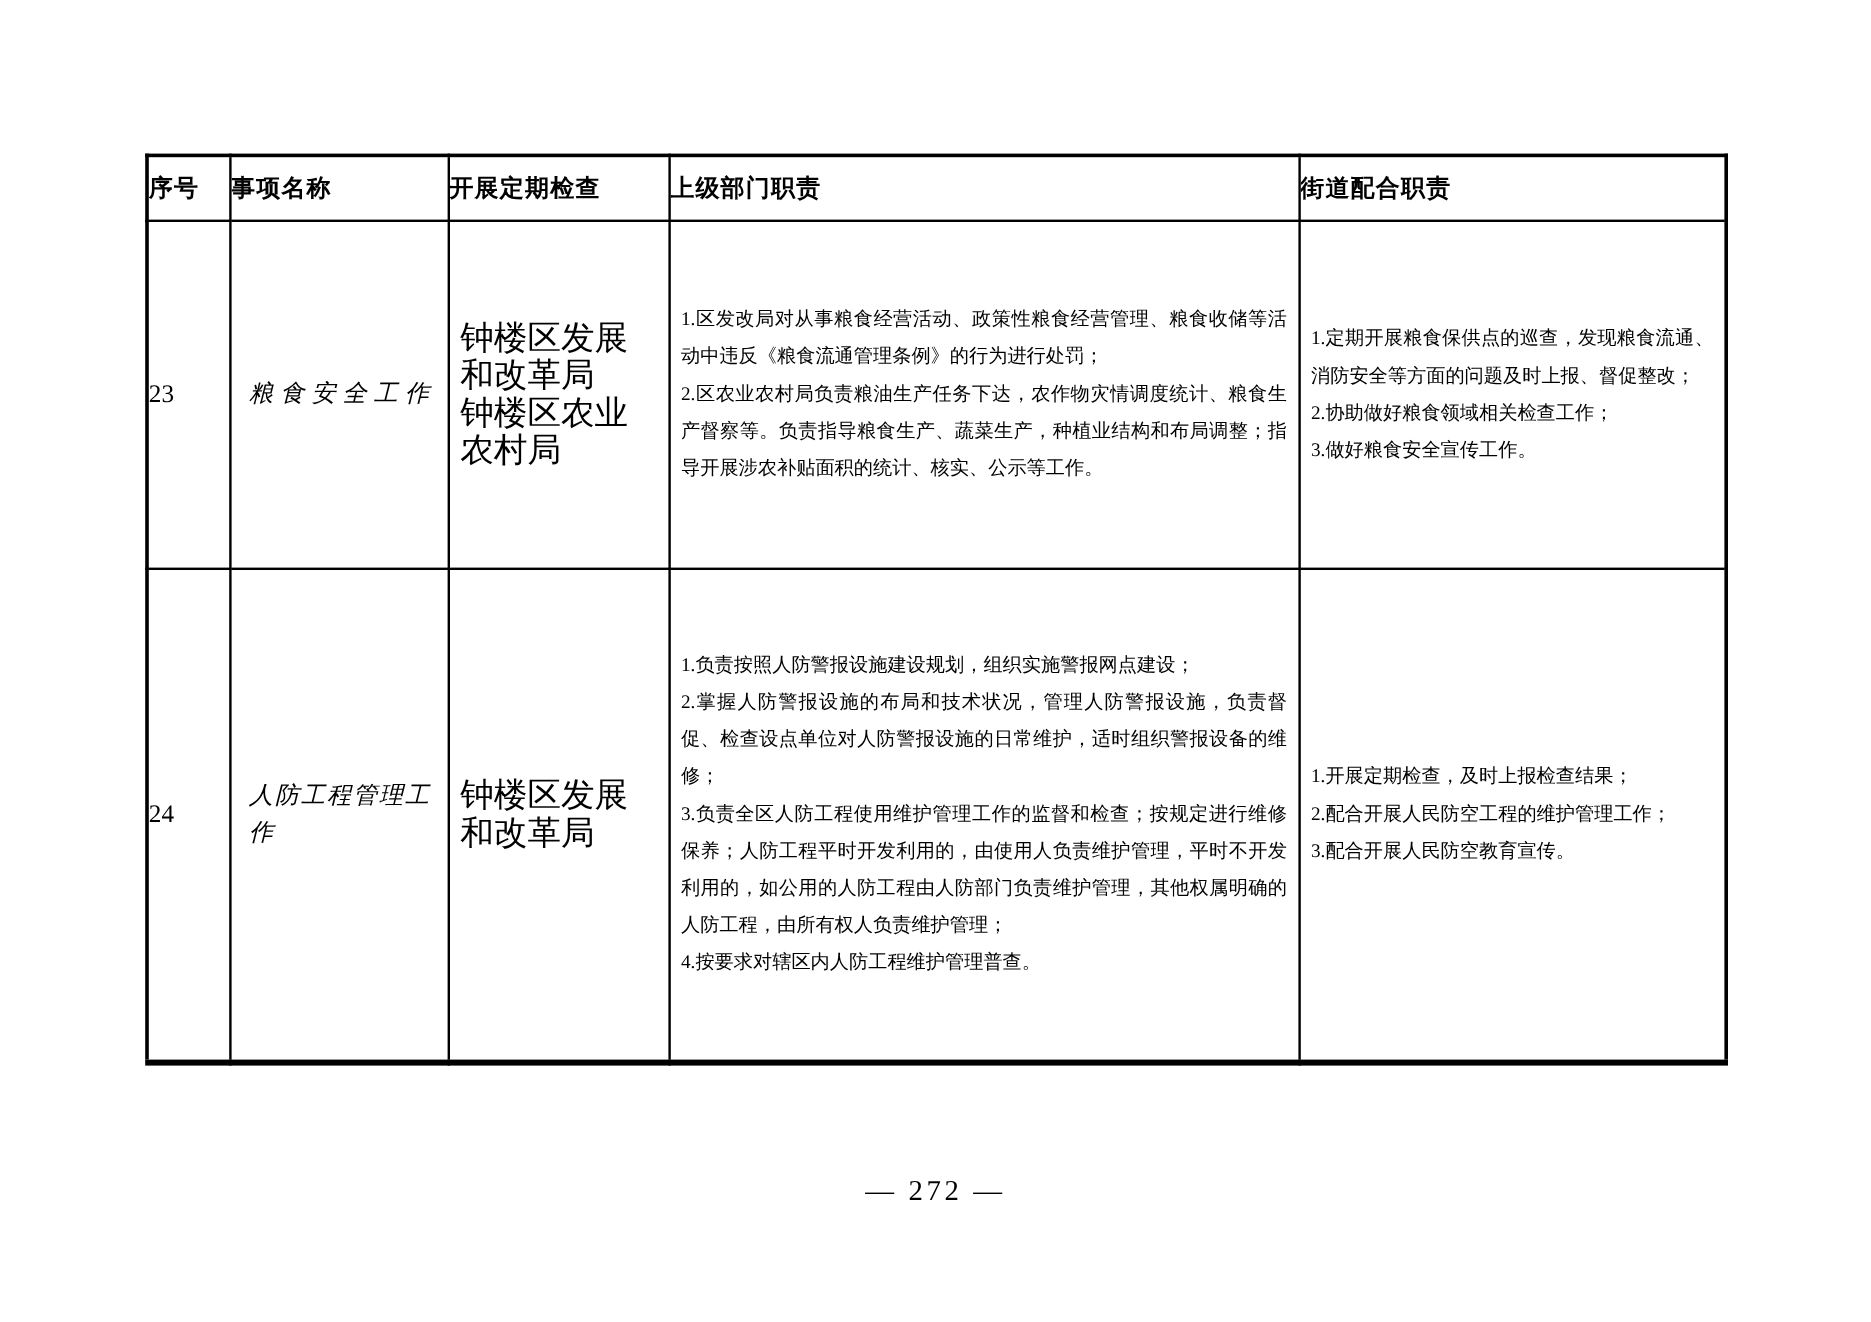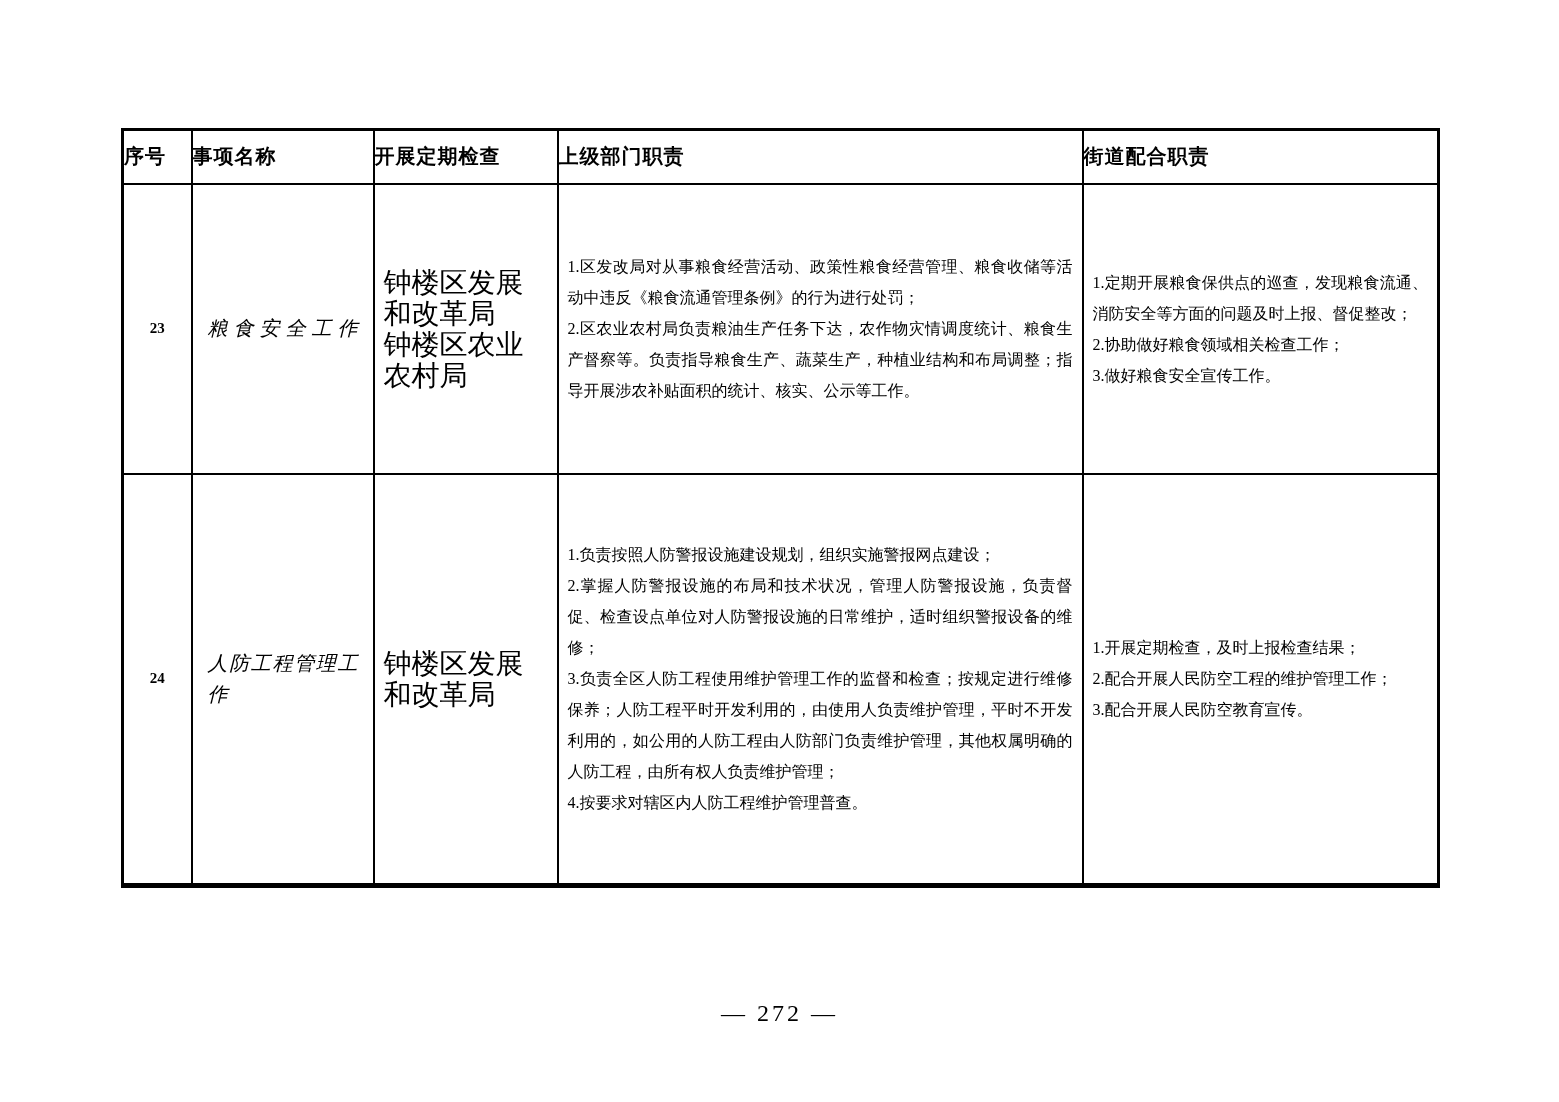--- a/index.html
+++ b/index.html
@@ -40,23 +40,21 @@
     font-family: "Liberation Sans", "DejaVu Sans", sans-serif;
     font-weight: bold;
     font-size: 22px;
     text-align: left;
     padding-left: 11px;
     letter-spacing: 1px;
   }
   tr.row-23 { height: 290px; }
   tr.row-24 { height: 412px; }
   td.cell-no {
-    text-align: center;
-    font-size: 15px;
-    font-weight: bold;
+    font-size: 21px;
   }
   td.cell-name {
     padding: 0 15px;
     font-size: 20px;
   }
   td.cell-name .dist {
     text-align: justify;
     text-align-last: justify;
     line-height: 31px;
     font-style: italic;
@@ -72,21 +70,21 @@
     font-size: 16px;
     line-height: 31px;
   }
   .duty {
     text-align: justify;
     text-justify: inter-ideograph;
   }
   .footer {
     position: absolute;
     left: 0;
-    top: 1000px;
+    top: 980px;
     width: 100%;
     text-align: center;
     font-size: 24px;
     letter-spacing: 3px;
   }
 </style>
 </head>
 <body>
 
 <table class="doc-table">

